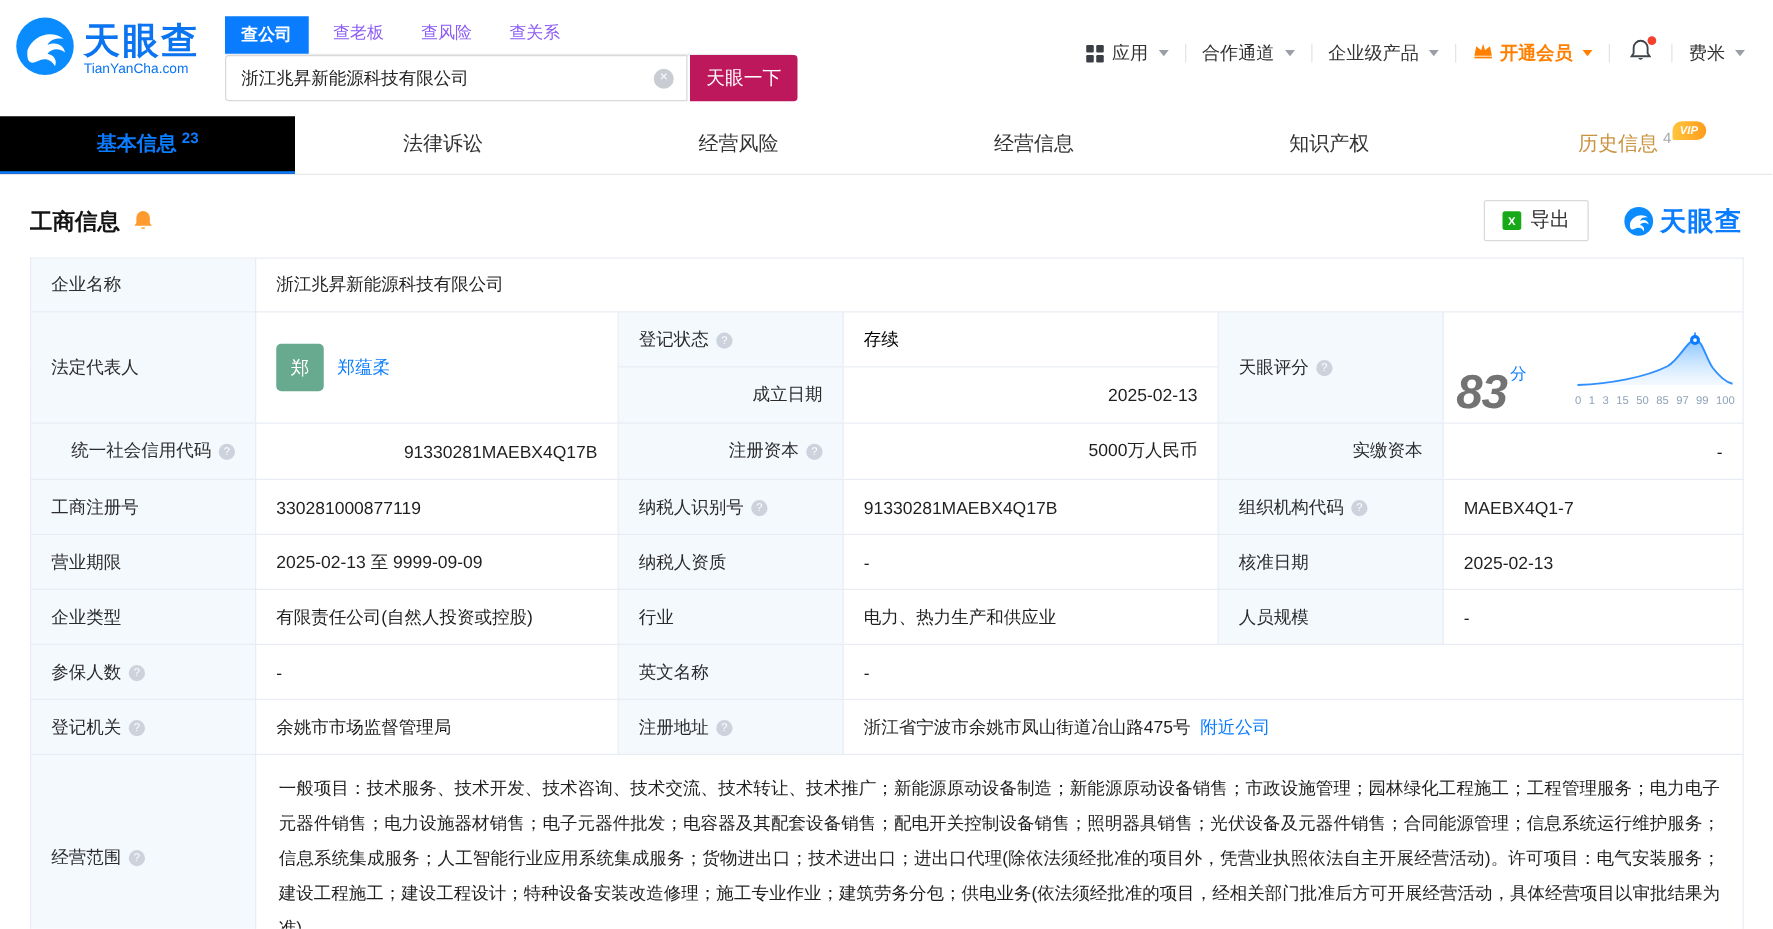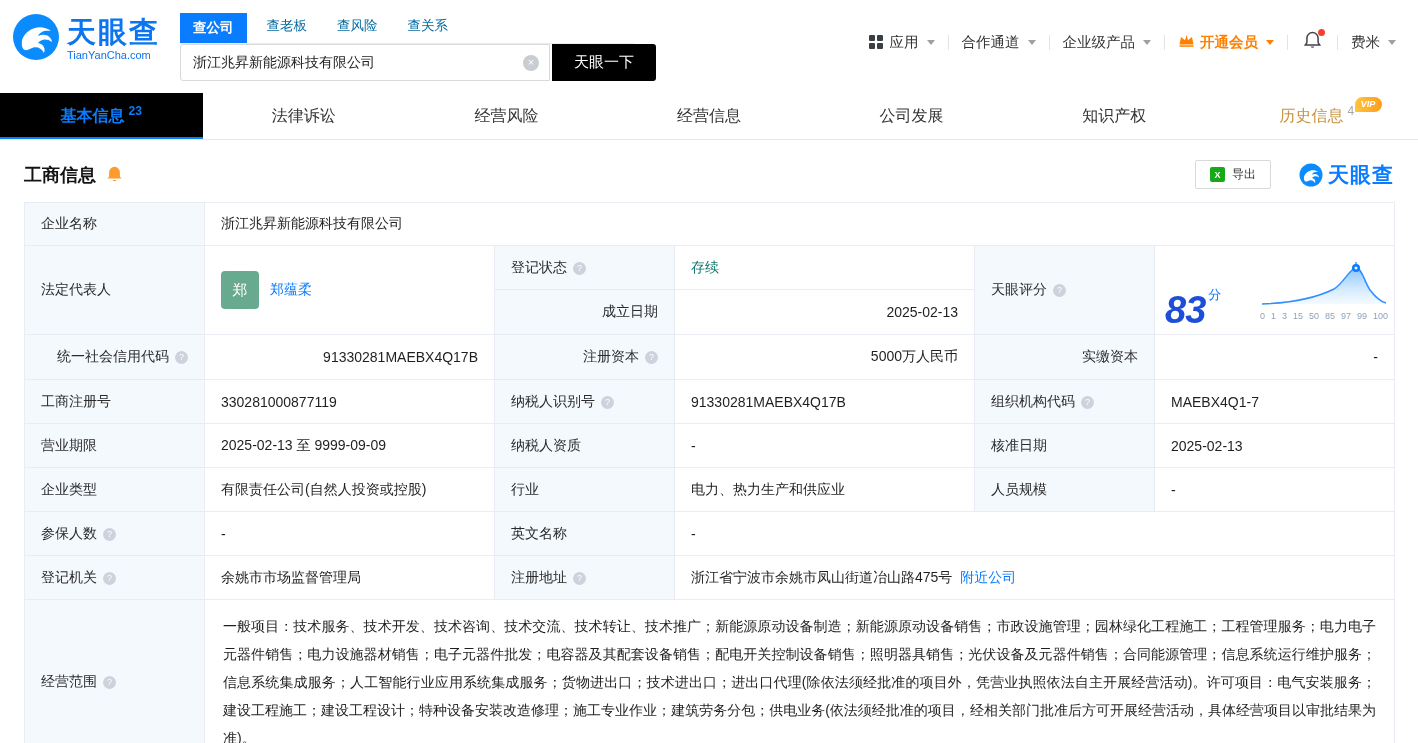--- a/index.html
+++ b/index.html
@@ -14,28 +14,28 @@
   .logo { display: flex; align-items: center; gap: 7px; cursor: pointer; }
   .logo-text .cn { font-size: 29px; font-weight: bold; color: #0b74f0; letter-spacing: 2px; line-height: 1.05; }
   .logo-text .en { font-size: 11px; color: #0b74f0; margin-top: 1px; }
 
   .slogan { margin-left: 12px; margin-top: 2px; background: #e8382d; color: #fff; padding: 8px 10px; text-align: center; }
   .slogan .l1 { font-size: 16px; font-weight: bold; letter-spacing: 3px; }
   .slogan .l2 { font-size: 11.5px; letter-spacing: 1.2px; margin-top: 4px; }
 
   .search-block { margin-left: 20px; }
   .search-tabs { display: flex; align-items: stretch; width: 454px; border-bottom: 1px solid #ececec; }
-  .search-tab { font-size: 13.5px; color: #0369a1; padding: 4px 2px 6px; margin-right: 26px; cursor: pointer; }
+  .search-tab { font-size: 13.5px; color: #8b5cf6; padding: 4px 2px 6px; margin-right: 26px; cursor: pointer; }
   .search-tab.active { background: #0a7cff; color: #fff; padding: 6px 13px 6px; margin-right: 18px; font-weight: bold; }
   .search-row { display: flex; align-items: center; }
   .search-input-wrap { position: relative; width: 370px; height: 37px; border: 1px solid #d9d9d9; border-radius: 3px 0 0 3px; display: flex; align-items: center; background: #fff; }
   .search-input { border: none; outline: none; width: 330px; padding: 0 12px; font-size: 14px; color: #222; background: transparent; font-family: inherit; }
   .clear-btn { position: absolute; right: 10px; width: 16px; height: 16px; border-radius: 50%; background: #c9ccd2; color: #fff; font-size: 11px; line-height: 15px; text-align: center; cursor: pointer; }
   .clear-btn::after { content: "×"; }
-  .search-btn { width: 104px; height: 37px; background: #000000; color: #fff; font-size: 15px; border: none; border-radius: 0 3px 3px 0; margin-left: 2px; cursor: pointer; font-family: inherit; }
+  .search-btn { width: 86px; height: 37px; background: #be185d; color: #fff; font-size: 15px; border: none; border-radius: 0 3px 3px 0; margin-left: 2px; cursor: pointer; font-family: inherit; }
 
   .top-nav { margin-left: auto; display: flex; align-items: center; padding-top: 18px; font-size: 14.5px; color: #333; white-space: nowrap; }
   .nav-item { display: flex; align-items: center; gap: 5px; cursor: pointer; }
   .sep { width: 1px; height: 15px; background: #e4e4e4; margin: 0 13px; }
   .caret { width: 0; height: 0; border-left: 4px solid transparent; border-right: 4px solid transparent; border-top: 5px solid #9aa0a6; margin-left: 3px; }
   .caret.orange { border-top-color: #ff8000; }
   .vip-text { color: #ff8000; font-weight: bold; }
   .grid-icon { display: grid; grid-template-columns: 6px 6px; grid-template-rows: 6px 6px; gap: 2px; margin-right: 2px; }
   .grid-icon i { background: #3a3f45; border-radius: 1px; }
   .bell-wrap { position: relative; margin: 0 2px; cursor: pointer; }
@@ -47,40 +47,40 @@
   .ptab .cnt { font-size: 12px; margin-left: 4px; position: relative; top: -6px; color: #0a7cff; }
   .ptab.active { color: #0a7cff; font-weight: bold; background: #000000; border-bottom: 2px solid #0a7cff; }
   .ptab.history { color: #c9923f; }
   .ptab.history .cnt { color: #a8a8a8; }
   .vip-badge { position: absolute; top: 4px; left: calc(50% + 38px); background: linear-gradient(90deg, #ffc53d, #ff9c1b); color: #fff; font-size: 9px; font-weight: bold; font-style: italic; padding: 1.5px 7px 1.5px 6px; border-radius: 8px 8px 8px 1px; line-height: 1.3; }
 
   
   .section-head { display: flex; align-items: center; padding: 20px 24px 13px; }
   .section-title { font-size: 18px; font-weight: bold; color: #141414; }
   .bell-orange { margin-left: 9px; display: flex; }
-  .export-btn { margin-left: auto; display: flex; align-items: center; gap: 7px; border: 1px solid #d9d9d9; border-radius: 2px; padding: 5px 14px; font-size: 12px; color: #333; background: #fff; cursor: pointer; font-family: inherit; }
+  .export-btn { margin-left: auto; display: flex; align-items: center; gap: 7px; border: 1px solid #d9d9d9; border-radius: 2px; padding: 5px 14px; font-size: 16px; color: #333; background: #fff; cursor: pointer; font-family: inherit; }
   .excel-icon { width: 15px; height: 15px; background: #18a918; border-radius: 2px; color: #fff; font-size: 9px; font-weight: bold; display: flex; align-items: center; justify-content: center; }
   .excel-icon::after { content: "X"; }
   .head-logo { display: flex; align-items: center; gap: 5px; margin-left: 28px; }
   .head-logo .txt { font-size: 21px; font-weight: bold; color: #0a7cff; letter-spacing: 1px; }
 
   
   .info-table { width: 1370px; margin: 0 24px; border-collapse: collapse; table-layout: fixed; font-size: 14px; }
   .info-table td { border: 1px solid #e9edf3; padding: 8px 16px; color: #1f1f1f; vertical-align: middle; }
   td.lbl { background: #f4f9fe; color: #2b2b2b; }
   tr.h43 td { height: 43px; } tr.h44 td { height: 44px; } tr.h45 td { height: 45px; text-align: right; }
   .help { display: inline-block; width: 13px; height: 13px; border-radius: 50%; background: #ccd3dc; color: #fff; font-size: 9px; line-height: 13px; text-align: center; margin-left: 6px; vertical-align: 1px; cursor: pointer; }
   .help::after { content: "?"; }
   .rep { display: flex; align-items: center; gap: 11px; }
   .avatar { width: 38px; height: 38px; border-radius: 4px; background: #68aa90; color: #fff; font-size: 15px; display: flex; align-items: center; justify-content: center; cursor: pointer; }
   .link { color: #0a7cff; cursor: pointer; text-decoration: none; }
-  .status-green { color: #0f766e; }
+  .status-green { color: #000000; }
   .score-cell { padding: 2px 6px 2px 10px !important; }
   .score-flex { display: flex; align-items: center; }
-  .score-num { font-size: 38px; color: #1d4ed8; font-weight: bold; font-style: italic; letter-spacing: -1px; margin-top: 40px; }
+  .score-num { font-size: 38px; color: #737373; font-weight: bold; font-style: italic; letter-spacing: -1px; margin-top: 40px; }
   .score-unit { font-size: 13px; color: #0a7cff; margin: 10px 0 0 3px; }
   .score-chart { margin-left: auto; width: 128px; }
   .axis { display: flex; justify-content: space-between; font-size: 9px; color: #8fa3b8; line-height: 1; margin-top: 1px; }
   .scope { line-height: 2.0; text-align: justify; padding: 12px 18px !important; }
 </style>
 </head>
 <body>
 
 <div class="header">
   <div class="logo">
@@ -166,23 +166,20 @@
     <span>基本信息</span><span class="cnt">23</span>
   </div>
   <div class="ptab">
     <span>法律诉讼</span>
   </div>
   <div class="ptab">
     <span>经营风险</span>
   </div>
   <div class="ptab">
     <span>经营信息</span>
-  </div>
-  <div class="ptab">
-    <span>公司发展</span>
   </div>
   <div class="ptab">
     <span>知识产权</span>
   </div>
   <div class="ptab history">
     <span>历史信息</span><span class="cnt">4</span>
     <span class="vip-badge">VIP</span>
   </div>
 </div>
 

